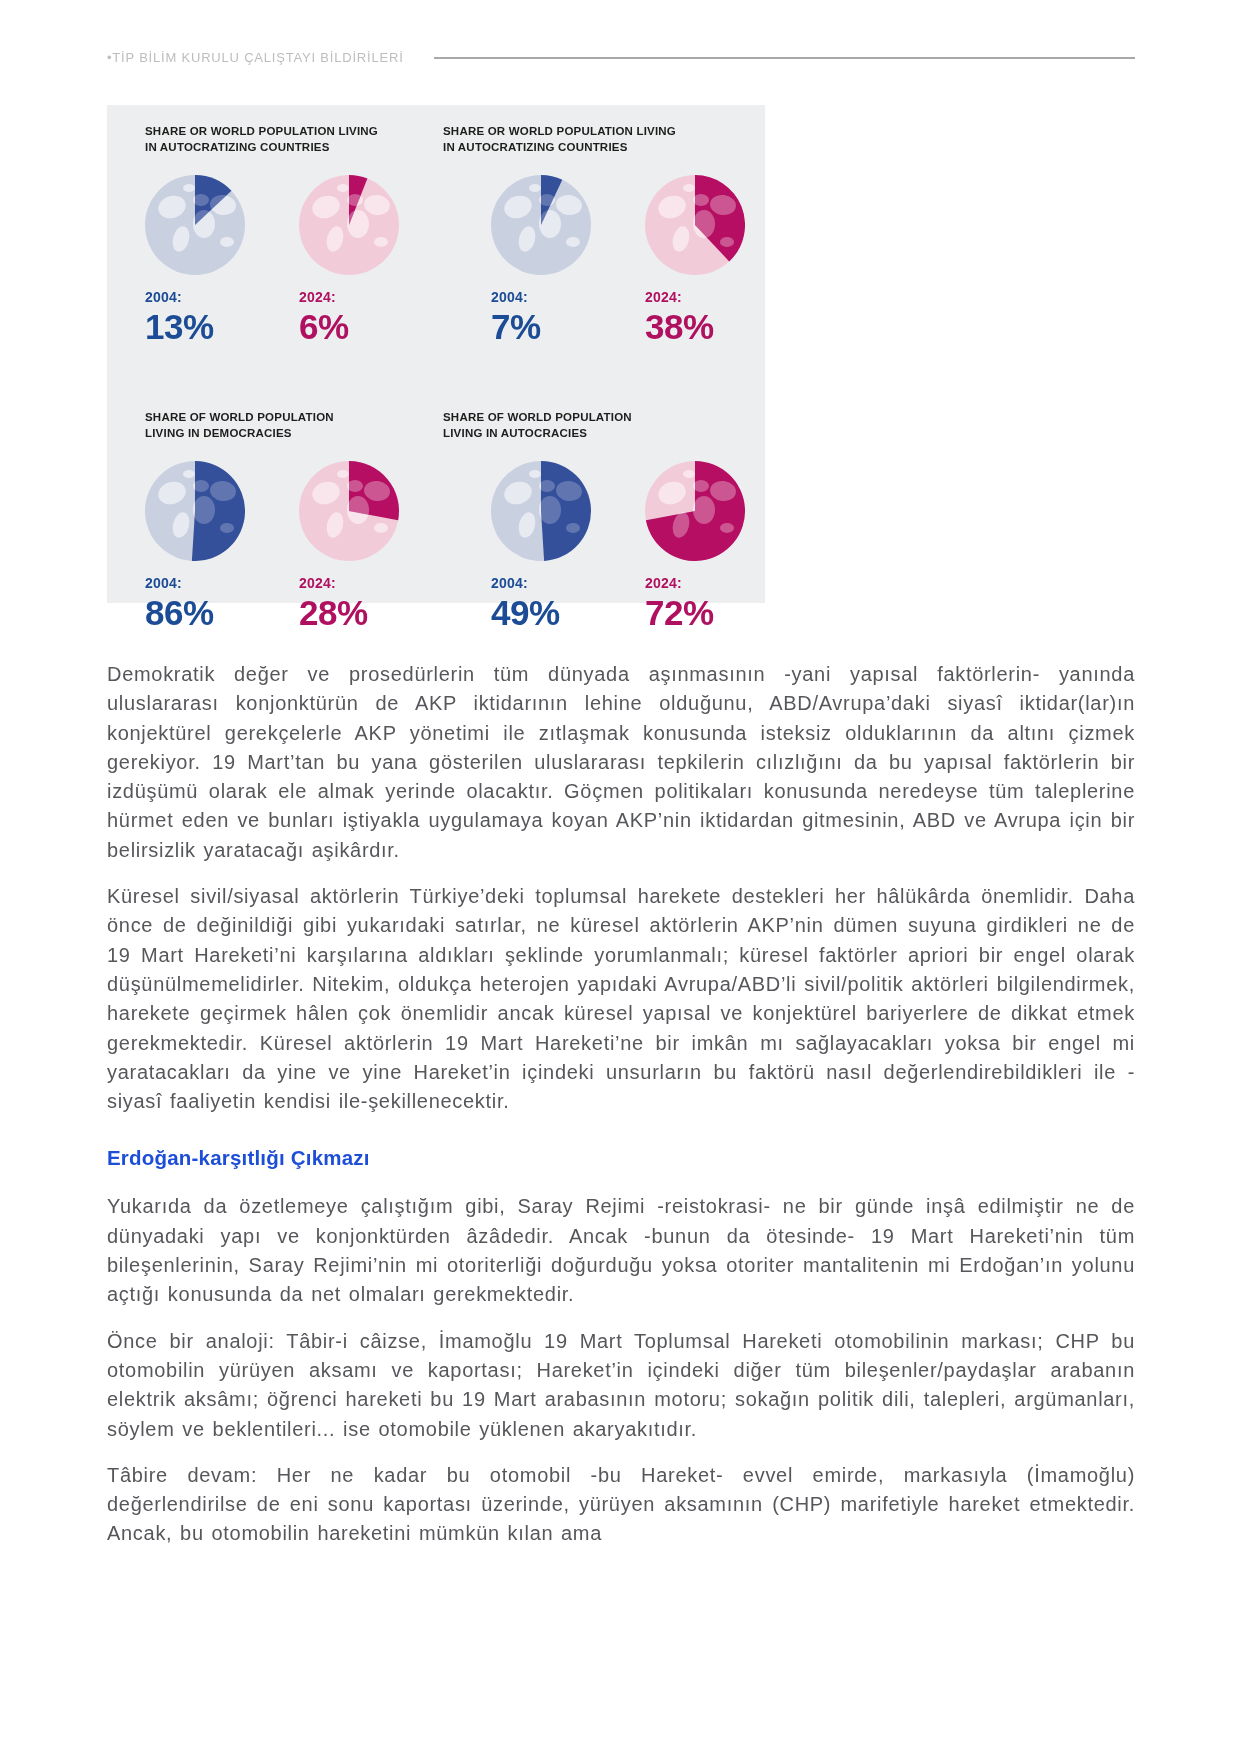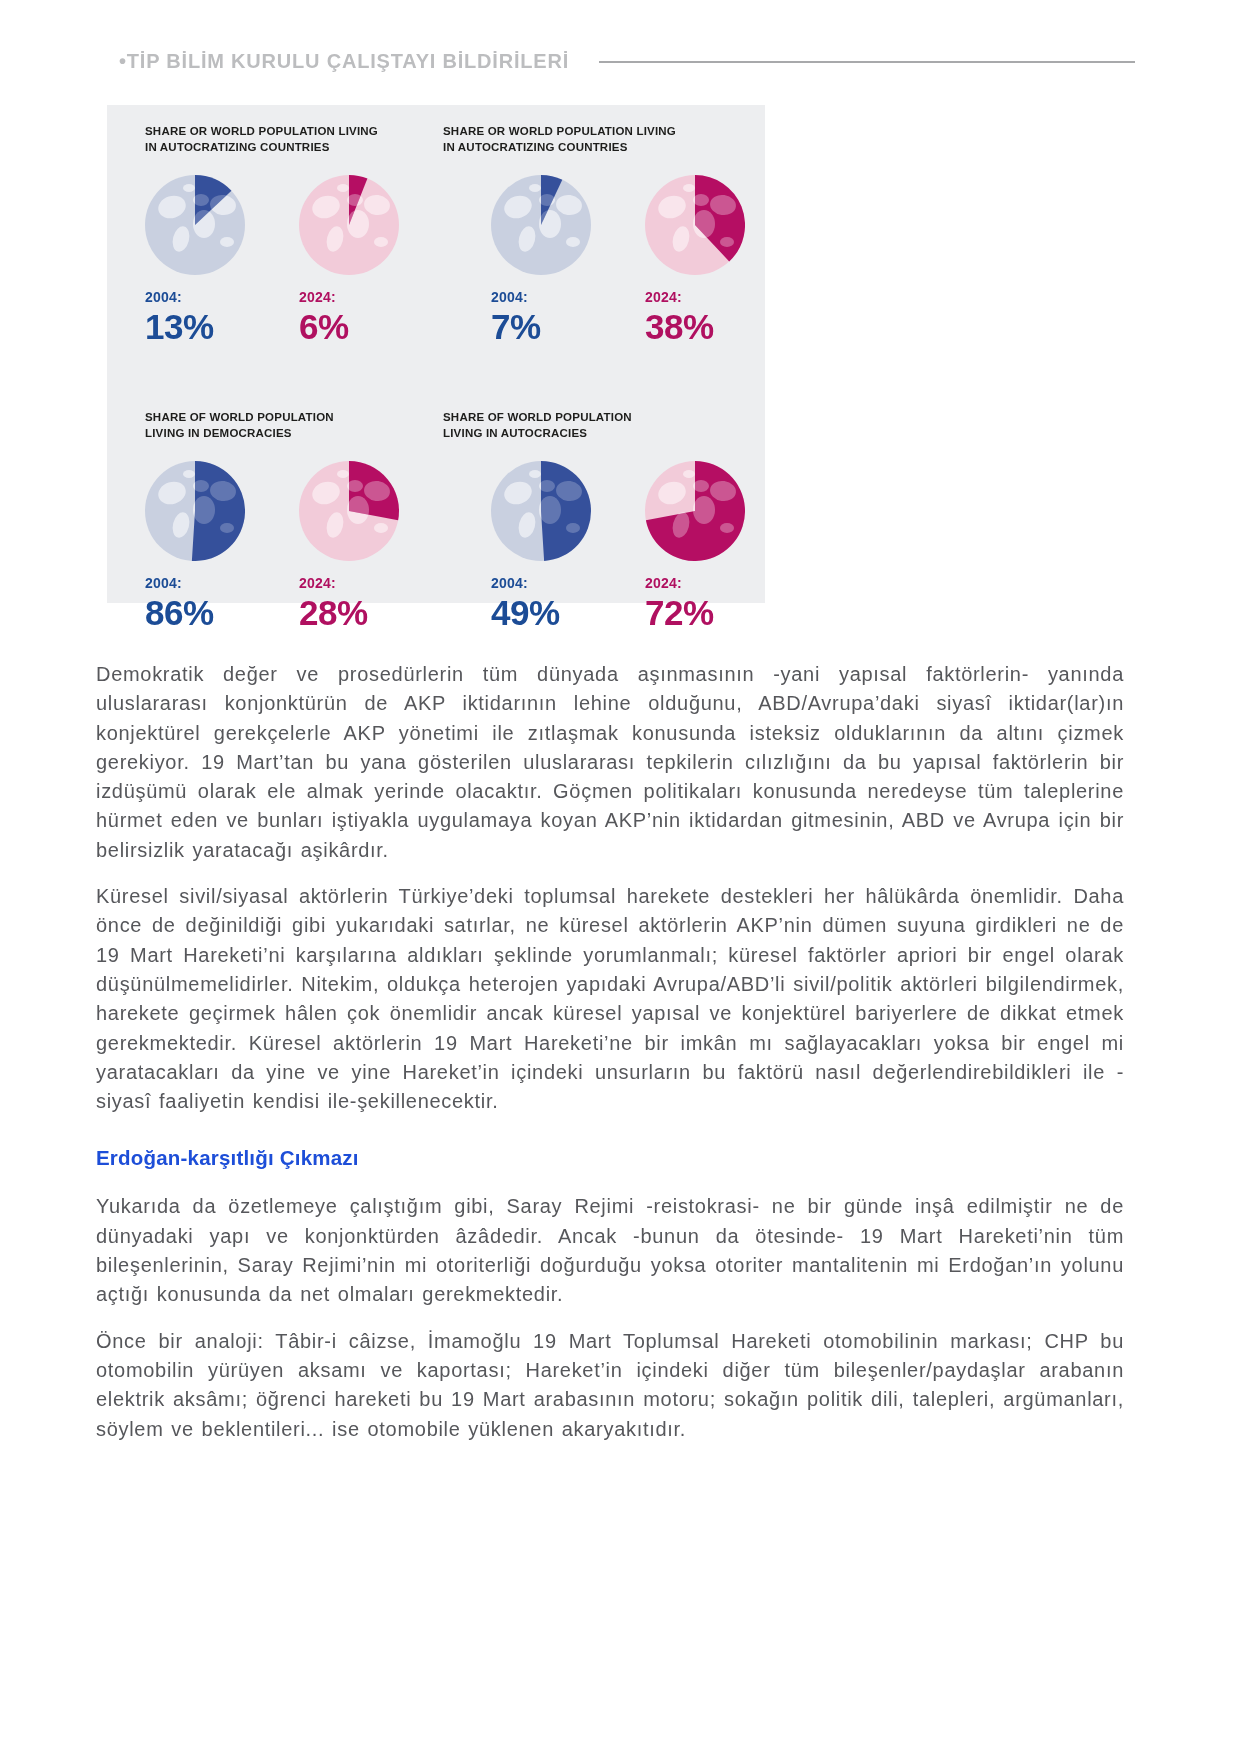--- a/index.html
+++ b/index.html
@@ -1,21 +1,21 @@
 <!DOCTYPE html>
 <html lang="tr"><head>
 <meta charset="utf-8">
 <style>
   html,body{margin:0;padding:0;background:#fff;}
   .page{position:relative;width:1241px;height:1754px;background:#ffffff;overflow:hidden;
         font-family:"Liberation Sans",sans-serif;}
 
   
   .page-header{position:absolute;left:107px;right:106px;top:50px;display:flex;align-items:center;gap:30px;}
-  .header-title{color:#bcbdbf;font-size:20px;letter-spacing:0.8px;white-space:nowrap;font-weight:700;margin-left:12px;}
+  .header-title{color:#bcbdbf;font-size:13px;letter-spacing:0.8px;white-space:nowrap;font-weight:400;}
   .header-rule{flex:1;height:2px;background:#a8a9ab;}
 
   
   .infographic{position:absolute;left:107px;top:105px;width:658px;height:498px;background:#edeef0;
                box-sizing:border-box;padding:18px 0 0 38px;}
   .ig-groups{display:flex;flex-wrap:wrap;width:588px;}
   .ig-group{width:242px;}
   .ig-group:nth-child(odd){margin-right:104px;}
   .ig-group:nth-child(n+3){margin-top:62px;}
   .ig-title{font-size:11.5px;font-weight:700;color:#1d1d1b;letter-spacing:0.2px;line-height:1.4;
@@ -24,21 +24,21 @@
   .ig-charts{display:flex;gap:54px;}
   .ig-chart{width:100px;}
   .globe{width:100px;height:100px;}
   .globe svg{display:block;width:100%;height:100%;}
   .ig-year{margin-top:14px;font-size:14px;font-weight:700;letter-spacing:0.2px;}
   .ig-value{font-size:35px;font-weight:700;letter-spacing:-0.5px;margin-top:2px;}
   .theme-blue{color:#1c4c96;}
   .theme-pink{color:#b01060;}
 
   
-  .article{position:absolute;left:96px;top:660px;width:1028px;color:#56575b;}
+  .article{position:absolute;left:107px;top:660px;width:1028px;color:#56575b;}
   .body-par{margin:0 0 17px 0;font-size:20px;line-height:29.3px;text-align:justify;
             letter-spacing:0.7px;word-spacing:1.5px;font-weight:400;}
   .section-heading{margin:30px 0 22px 0;font-size:20.5px;font-weight:700;color:#1d4ed8;letter-spacing:0.2px;}
 
   
   .page-footer{position:absolute;left:108px;right:112px;top:1728px;display:flex;align-items:center;gap:30px;}
   .footer-rule{flex:1;height:2px;background:#b3b4b6;}
   .page-number{color:#97989a;font-size:17px;font-weight:400;}
 </style>
 </head>
@@ -380,16 +380,17 @@
 
     </div>
   </section>
 
   <article class="article">
     <p class="body-par">Demokratik değer ve prosedürlerin tüm dünyada aşınmasının -yani yapısal faktörlerin- yanında uluslararası konjonktürün de AKP iktidarının lehine olduğunu, ABD/Avrupa’daki siyasî iktidar(lar)ın konjektürel gerekçelerle AKP yönetimi ile zıtlaşmak konusunda isteksiz olduklarının da altını çizmek gerekiyor. 19 Mart’tan bu yana gösterilen uluslararası tepkilerin cılızlığını da bu yapısal faktörlerin bir izdüşümü olarak ele almak yerinde olacaktır. Göçmen politikaları konusunda neredeyse tüm taleplerine hürmet eden ve bunları iştiyakla uygulamaya koyan AKP’nin iktidardan gitmesinin, ABD ve Avrupa için bir belirsizlik yaratacağı aşikârdır.</p>
     <p class="body-par">Küresel sivil/siyasal aktörlerin Türkiye’deki toplumsal harekete destekleri her hâlükârda önemlidir. Daha önce de değinildiği gibi yukarıdaki satırlar, ne küresel aktörlerin AKP’nin dümen suyuna girdikleri ne de 19 Mart Hareketi’ni karşılarına aldıkları şeklinde yorumlanmalı; küresel faktörler apriori bir engel olarak düşünülmemelidirler. Nitekim, oldukça heterojen yapıdaki Avrupa/ABD’li sivil/politik aktörleri bilgilendirmek, harekete geçirmek hâlen çok önemlidir ancak küresel yapısal ve konjektürel bariyerlere de dikkat etmek gerekmektedir. Küresel aktörlerin 19 Mart Hareketi’ne bir imkân mı sağlayacakları yoksa bir engel mi yaratacakları da yine ve yine Hareket’in içindeki unsurların bu faktörü nasıl değerlendirebildikleri ile -siyasî faaliyetin kendisi ile-şekillenecektir.</p>
     <h2 class="section-heading">Erdoğan-karşıtlığı Çıkmazı</h2>
     <p class="body-par">Yukarıda da özetlemeye çalıştığım gibi, Saray Rejimi -reistokrasi- ne bir günde inşâ edilmiştir ne de dünyadaki yapı ve konjonktürden âzâdedir. Ancak -bunun da ötesinde- 19 Mart Hareketi’nin tüm bileşenlerinin, Saray Rejimi’nin mi otoriterliği doğurduğu yoksa otoriter mantalitenin mi Erdoğan’ın yolunu açtığı konusunda da net olmaları gerekmektedir.</p>
     <p class="body-par">Önce bir analoji: Tâbir-i câizse, İmamoğlu 19 Mart Toplumsal Hareketi otomobilinin markası; CHP bu otomobilin yürüyen aksamı ve kaportası; Hareket’in içindeki diğer tüm bileşenler/paydaşlar arabanın elektrik aksâmı; öğrenci hareketi bu 19 Mart arabasının motoru; sokağın politik dili, talepleri, argümanları, söylem ve beklentileri... ise otomobile yüklenen akaryakıtıdır.</p>
+    <p class="body-par">Tâbire devam: Her ne kadar bu otomobil -bu Hareket- evvel emirde, markasıyla (İmamoğlu) değerlendirilse de eni sonu kaportası üzerinde, yürüyen aksamının (CHP) marifetiyle hareket etmektedir. Ancak, bu otomobilin hareketini mümkün kılan ama</p>
   </article>
 
 
 </div>
 
 </body></html>

